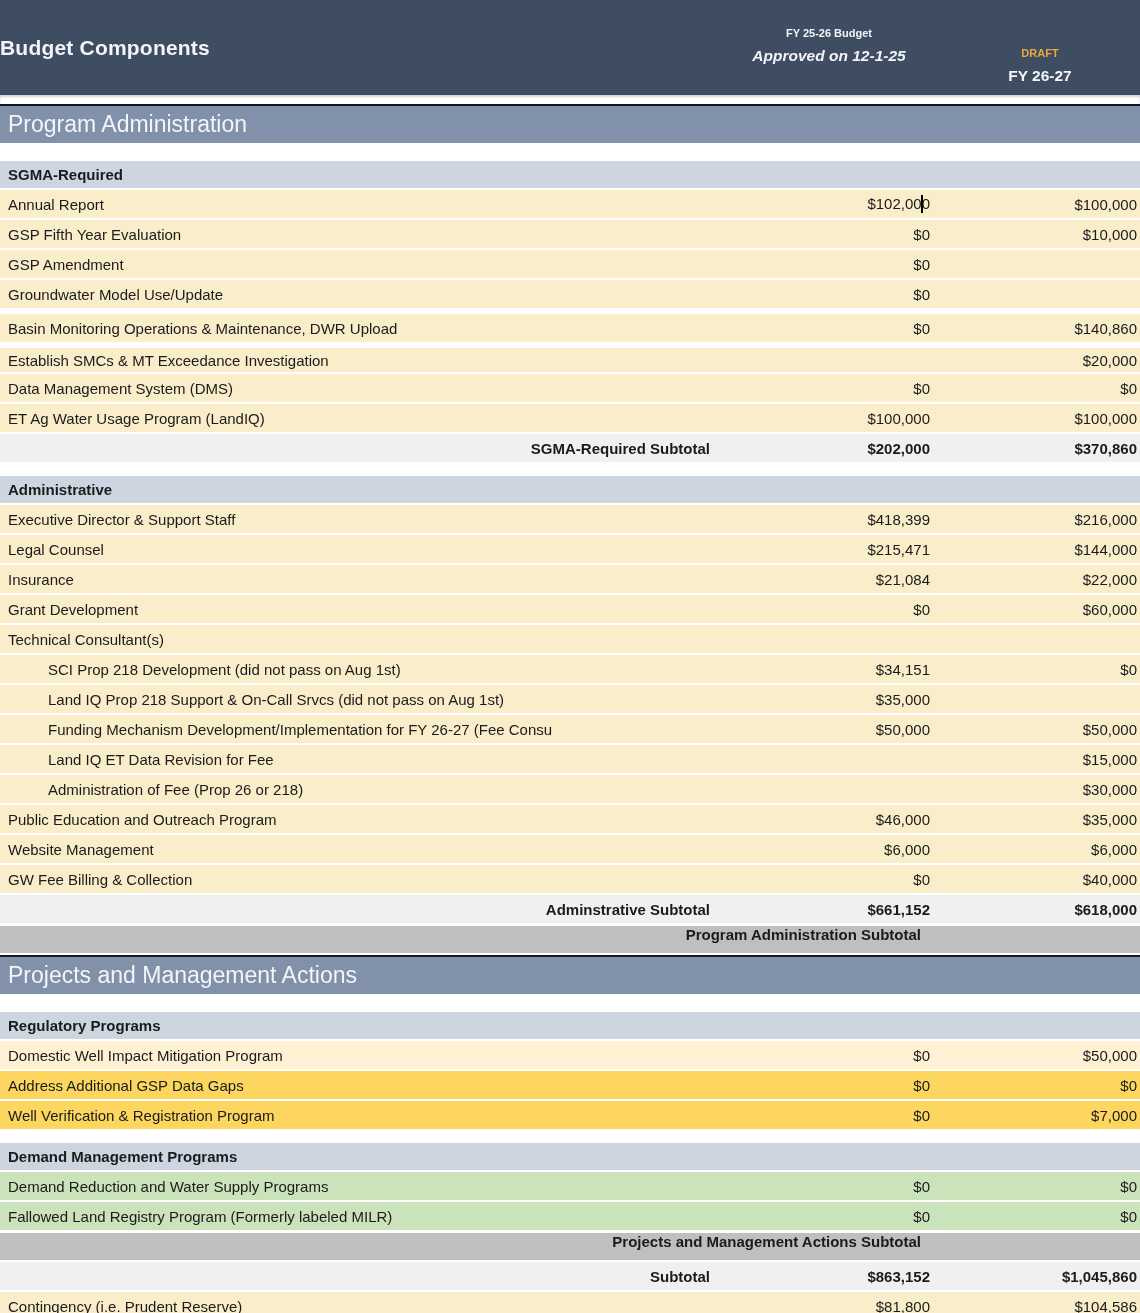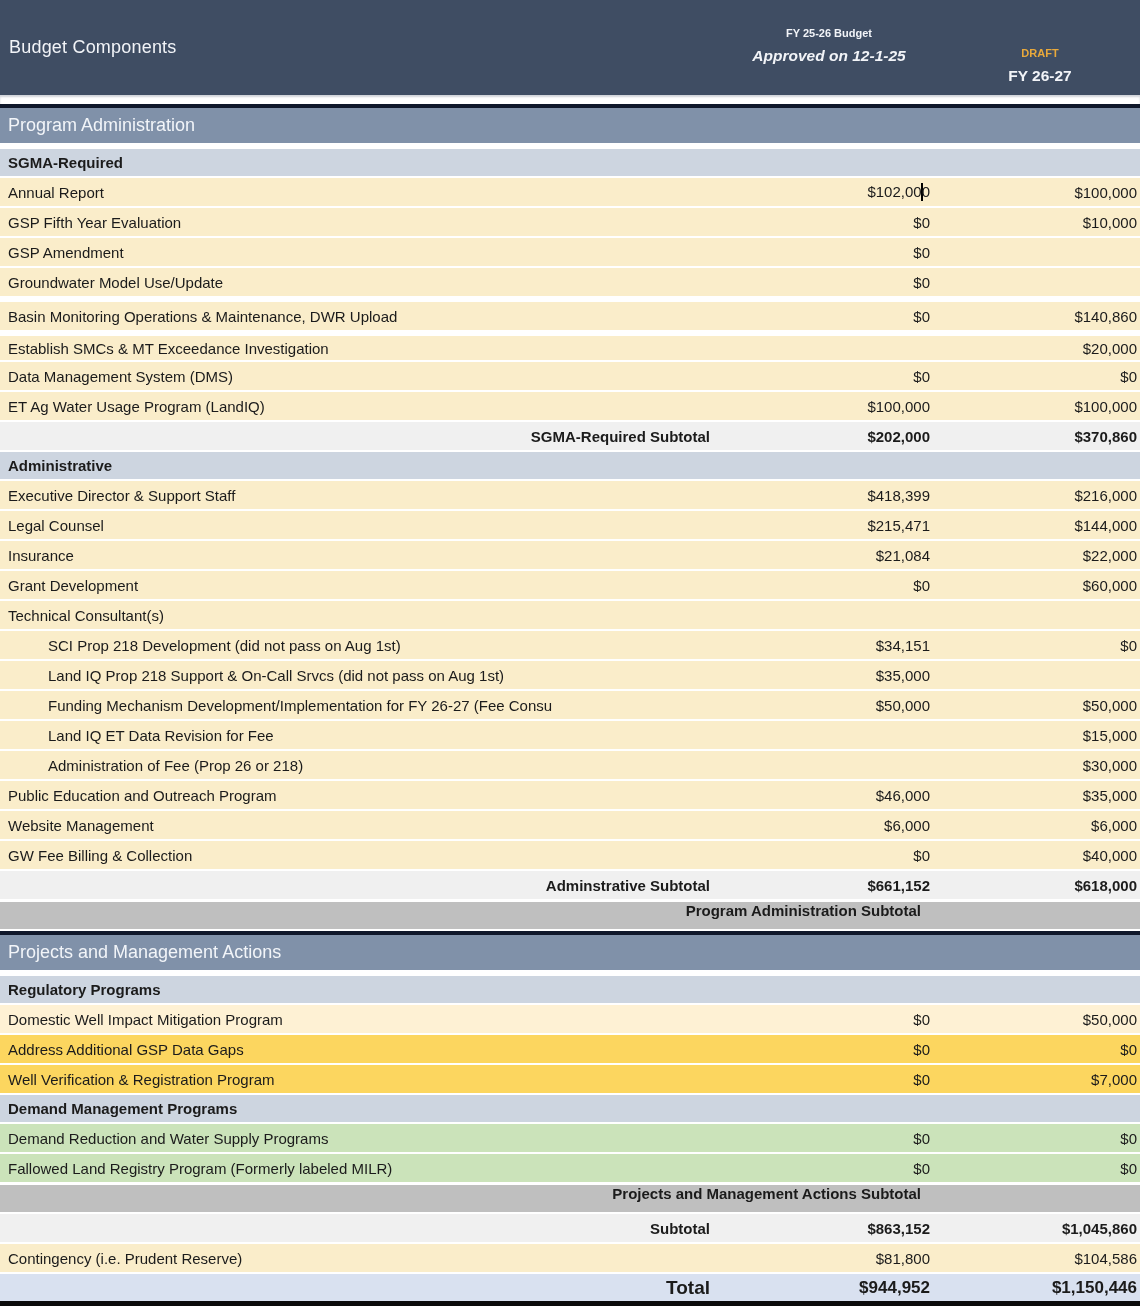--- a/index.html
+++ b/index.html
@@ -9,23 +9,23 @@
     -webkit-font-smoothing:antialiased;
   }
   .sheet{width:1140px;height:1313px;background:#fff;}
 
   
   .header{
     height:95px;background:var(--header-bg,#3F4D63);
     display:flex;align-items:stretch;color:#F2F4F8;
   }
   .h-title{
-    flex:0 0 718px;box-sizing:border-box;padding-left:9px;
+    flex:0 0 718px;box-sizing:border-box;
     display:flex;align-items:center;
-    font-size:18px;font-weight:normal;letter-spacing:.2px;
+    font-size:21px;font-weight:bold;letter-spacing:.2px;
   }
   .h-col{
     display:flex;flex-direction:column;justify-content:center;
     text-align:center;gap:8px;padding-bottom:4px;box-sizing:border-box;
   }
   .h-col2{flex:0 0 222px;}
   .h-col3{flex:1;margin-top:40px;}
   .h-line1{font-size:11px;font-weight:bold;}
   .h-line2{font-size:15.5px;}
   .h-col2 .h-line2{font-style:italic;font-weight:bold;}
@@ -46,24 +46,24 @@
   .c3{flex:1;box-sizing:border-box;text-align:right;padding-right:3px;white-space:nowrap;}
   .c1.full{flex:1;}
 
   .indent .c1{padding-left:48px;}
   .lbl-right .c1{text-align:right;padding-right:8px;}
   .tall{height:34px;}
   .gap{border-top:4px solid #fff;}
 
   .s-section{
     background:var(--section-bg,#8091A9);color:#F2F5F9;
-    font-size:18px;height:45px;
-    border-top:4px solid #0f172a;border-bottom:6px solid #fff;
-  }
-  .s-subheader{background:var(--subheader-bg,#CDD5E0);font-weight:bold;height:29px;}
+    font-size:23px;height:45px;
+    border-top:2px solid #0f172a;border-bottom:6px solid #fff;
+  }
+  .s-subheader{background:var(--subheader-bg,#CDD5E0);font-weight:bold;height:29px;margin-top:12px;}
   .s-item{background:var(--cream,#FAEDCA);}
   .s-item-light{background:var(--cream-light,#FEF1D4);}
   .s-item-gold{background:var(--gold,#FCD65F);}
   .s-item-green{background:var(--green,#CBE3BA);}
   .s-subtotal-light{background:var(--subtotal-light,#F0F0F0);font-weight:bold;}
   .s-subtotal-dark{background:var(--subtotal-dark,#BFBFBF);font-weight:bold;border-top:1px solid #fff;flex-direction:column;}
   .s-total{
     background:var(--total-bg,#D9E1F0);font-weight:bold;
     height:32px;font-size:17px;
     border-bottom:5px solid #0b0b0b;

